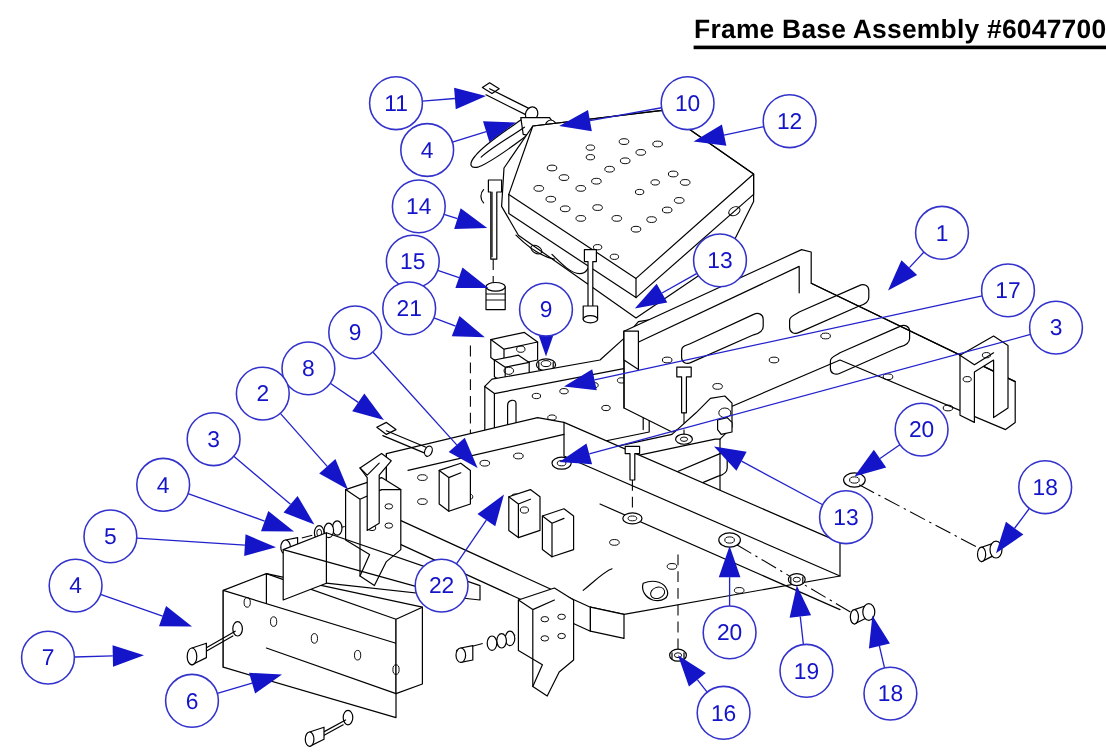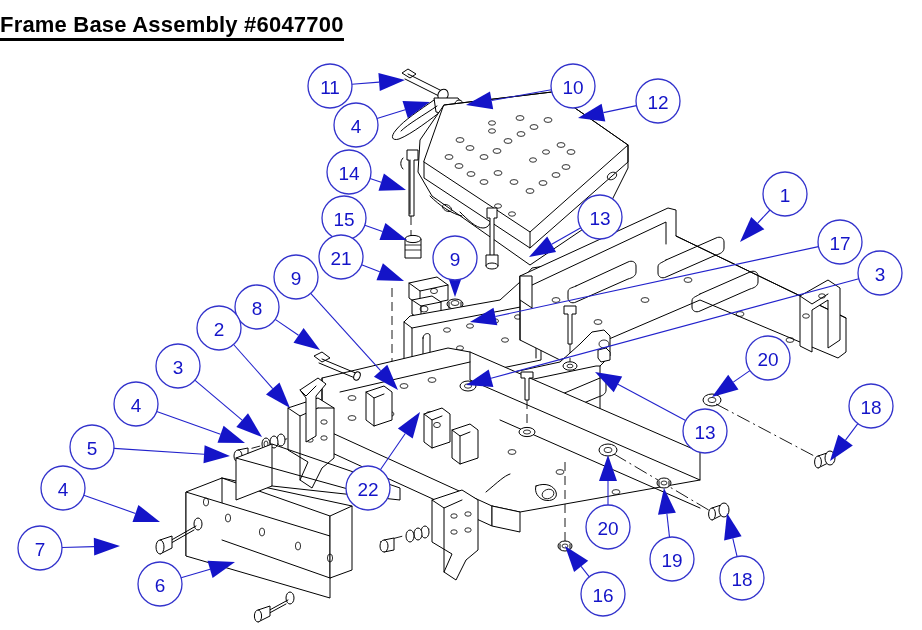--- a/index.html
+++ b/index.html
@@ -3,21 +3,21 @@
 <meta charset="utf-8">
 <title>Frame Base Assembly</title>
 <style>
   html,body{margin:0;padding:0;background:#fff;}
   body{
     width:922px;height:630px;position:relative;overflow:hidden;
     font-family:"Liberation Sans", sans-serif;
   }
   #sheet{position:absolute;left:0;top:0;width:922px;height:630px;}
   #title{
-    position:absolute;left:0;top:12px;width:922px;text-align:left;
+    position:absolute;left:0;top:12px;width:922px;text-align:right;
     font-family:"Liberation Sans", sans-serif;
     font-size:22px;font-weight:bold;color:#000;
     letter-spacing:.2px;
   }
   #title span{
     border-bottom:3px solid #000;padding-bottom:1px;
   }
   svg{position:absolute;left:0;top:0;}
   .cad{fill:none;stroke:#000;stroke-width:1;stroke-linecap:round;stroke-linejoin:round;}
   .cadf{fill:#ffffff;stroke:#000;stroke-width:1;stroke-linejoin:round;}

